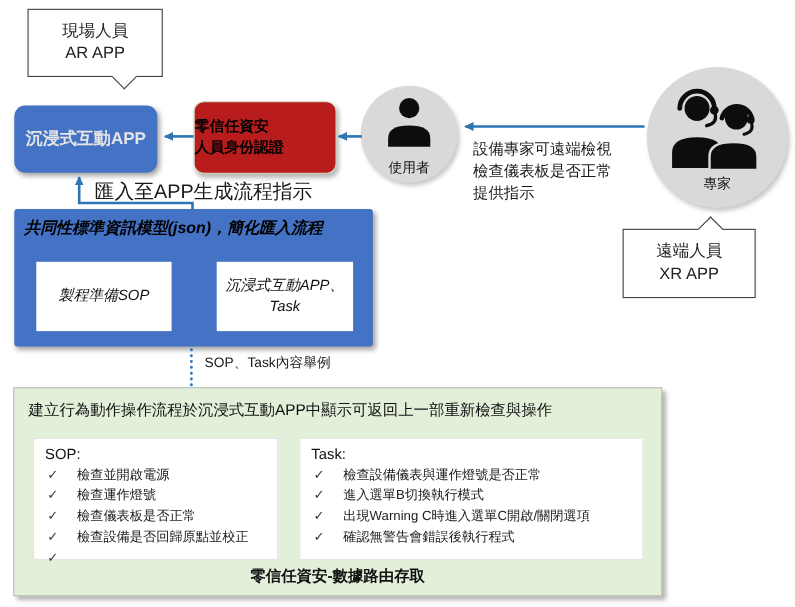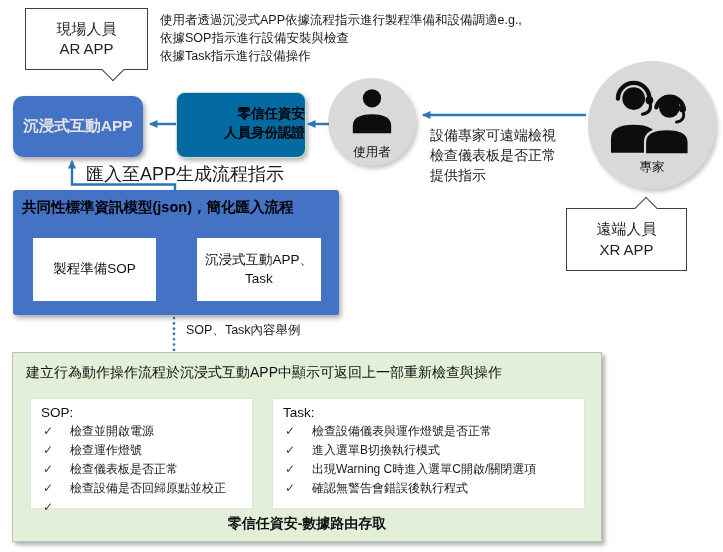--- a/index.html
+++ b/index.html
@@ -32,44 +32,45 @@
   
   .app-box{
     left:13px;top:96px;width:130px;height:61px;background:#4472C4;border-radius:10px;
     box-shadow:2px 3px 5px rgba(0,0,0,.35);
     display:flex;align-items:center;justify-content:center;
     font-size:15.5px;font-weight:700;color:#e5e5e5;
   }
 
   
   .auth-box{
-    left:176px;top:92px;width:128px;height:64px;background:#0369a1;
+    left:176px;top:92px;width:128px;height:64px;background:#b91c1c;
     border:1px solid #cfdfc3;border-radius:9px;box-shadow:2px 3px 4px rgba(0,0,0,.28);
-    display:flex;flex-direction:column;align-items:flex-end;justify-content:center;
-    font-size:13.5px;font-weight:700;line-height:1.4;color:#000;text-align:center;font-family:Liberation Mono, monospace;
+    display:flex;flex-direction:column;align-items:flex-start;justify-content:center;
+    font-size:13.5px;font-weight:700;line-height:1.4;color:#000;text-align:center;
   }
 
   
   .person-circle{
     border-radius:50%;background:#D9D9D9;box-shadow:2px 3px 4px rgba(0,0,0,.22);
     display:flex;flex-direction:column;align-items:center;
   }
   .user-circle{left:328px;top:78px;width:88px;height:88px;}
   .expert-circle{left:588px;top:61px;width:128px;height:128px;}
   .circle-label{position:absolute;width:100%;text-align:center;font-size:12.5px;color:#111;}
   .user-circle .circle-label{bottom:5px;text-align:center;}
   .expert-circle .circle-label{bottom:13px;}
 
   .expert-note{left:430px;top:126px;width:135px;font-size:14px;line-height:1.42;color:#1a1a1a;}
   .import-label{left:86px;top:162px;font-size:18px;color:#1a1a1a;}
 
   
   .json-box{
     left:13px;top:190px;width:326px;height:125px;background:#4472C4;border-radius:3px;
     box-shadow:2px 3px 5px rgba(0,0,0,.35);
+    font-style:italic;
   }
   .json-title{position:absolute;left:9px;top:8px;font-size:14.5px;font-weight:700;color:#000;}
   .json-white{
     position:absolute;top:48px;height:63px;background:#fff;
     display:flex;flex-direction:column;align-items:center;justify-content:center;
     font-size:13.5px;color:#111;text-align:center;line-height:1.35;
   }
   .json-white.b1{left:20px;width:123px;}
   .json-white.b2{left:184px;width:124px;}
 
@@ -102,25 +103,20 @@
 <body>
 
 <div id="stage">
 
   <div class="abs callout" style="left:25px;top:8px;width:121px;height:60px;">
     <span>現場人員</span>
     <span>AR APP</span>
     <div class="pointer-down" style="left:79px;bottom:-9px;"></div>
   </div>
 
-  <div class="abs intro-note">
-    <div>使用者透過沉浸式APP依據流程指示進行製程準備和設備調適e.g.,</div>
-    <div>依據SOP指示進行設備安裝與檢查</div>
-    <div>依據Task指示進行設備操作</div>
-  </div>
 
   <div class="abs app-box">
     <span>沉浸式互動APP</span>
   </div>
 
   <div class="abs auth-box">
     <span>零信任資安</span>
     <span>人員身份認證</span>
   </div>
 

